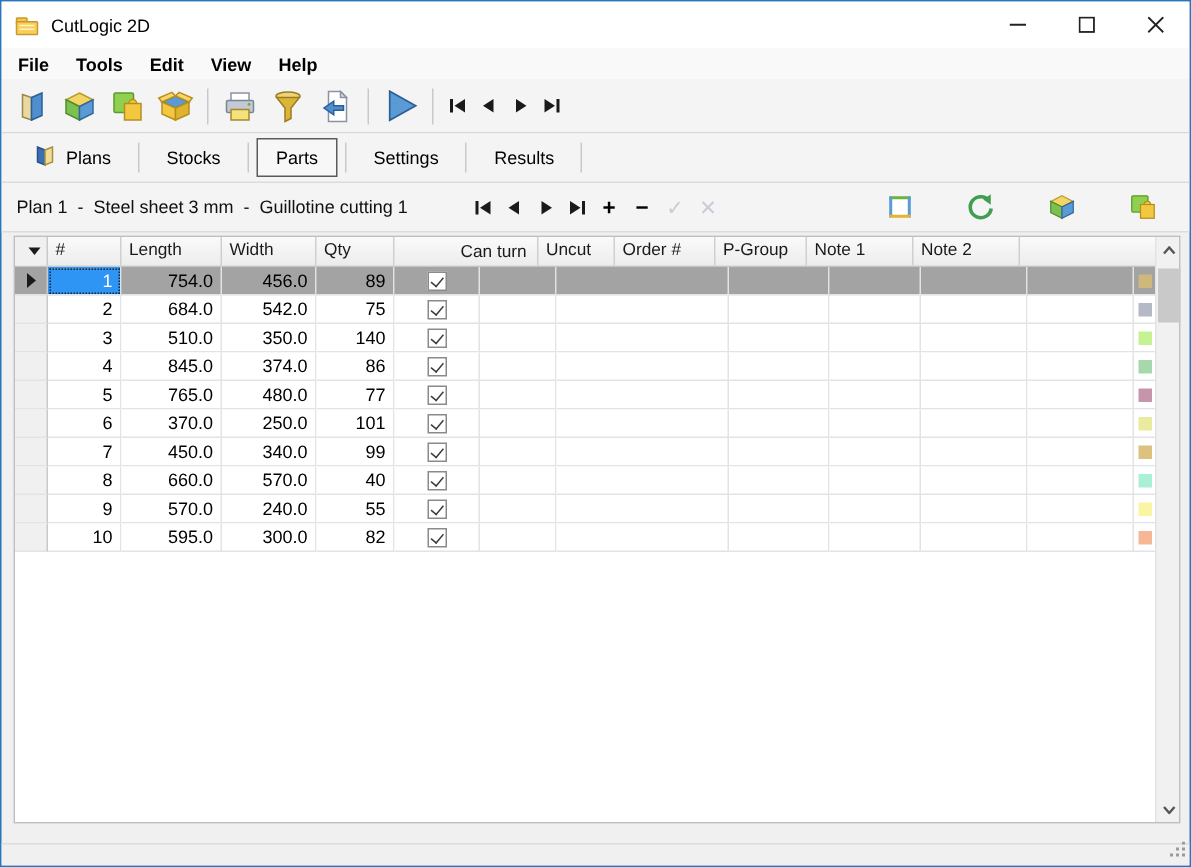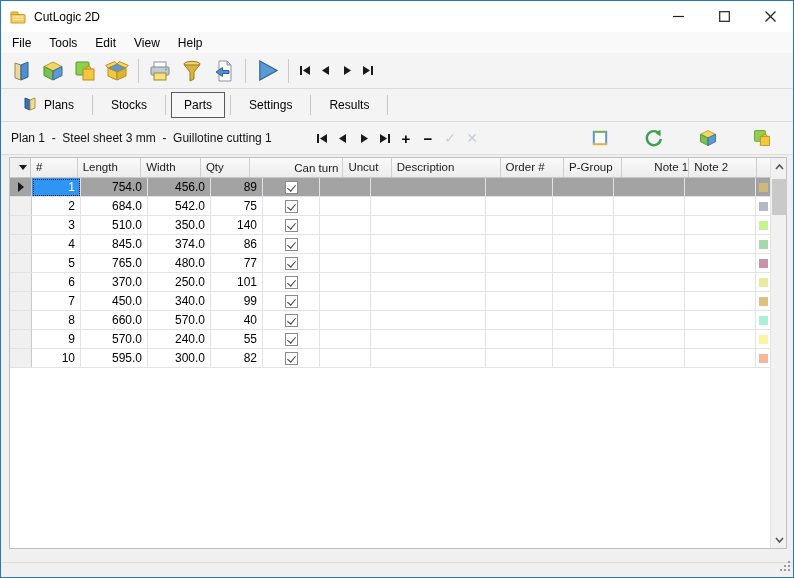--- a/index.html
+++ b/index.html
@@ -10,21 +10,21 @@
     font-family:"Liberation Sans", sans-serif; font-size:12px; color:#000;
     overflow:hidden;
   }
   
   .titlebar { height:31px; background:#ffffff; display:flex; align-items:center; }
   .titlebar .app-ico { margin-left:9px; display:flex; }
   .titlebar .title { margin-left:8px; font-size:12px; }
   .win-btns { margin-left:auto; display:flex; height:100%; }
   .win-btn { width:46px; height:100%; display:flex; align-items:center; justify-content:center; }
   
-  .menubar { height:21px; background:#f9f9f9; display:flex; align-items:center; padding-left:2px; }
+  .menubar { height:21px; background:#f9f9f9; display:flex; align-items:center; padding-left:2px;font-weight:bold; }
   .menu-item { padding:2px 9px; }
   
   .toolbar { height:36px; background:#f4f4f4; border-bottom:1px solid #d9d9d9; display:flex; align-items:center; padding-left:4px; }
   .tbtn { width:30px; height:30px; display:flex; align-items:center; justify-content:center; margin:0 1px; }
   .tsep { width:1px; height:24px; background:#c9c9c9; margin:0 5px; }
   .navbtn { width:21px; height:21px; display:flex; align-items:center; justify-content:center; }
   
   .tabbar { height:32px; background:#f4f4f4; display:flex; align-items:center; padding-left:8px;text-align:right; }
   .tab { display:flex; align-items:center; gap:6px; padding:5px 12px; border:1px solid transparent; }
   .tab.active { border:1px solid #5a5a5a; background:#f7f7f7; }
@@ -41,21 +41,21 @@
   .grid-main { width:760px; }
   .ghead { display:flex; height:20px; background:linear-gradient(#fafafa,#ececec); border-bottom:1px solid #c6c6c6; }
   .hc { border-right:1px solid #cfcfcf; padding:3px 0 0 5px; font-size:11.5px; color:#1a1a1a; overflow:hidden; white-space:nowrap; }
   .row { display:flex; height:19px; }
   .cell { border-right:1px solid #e0e3e8; border-bottom:1px solid #e0e3e8; padding-top:2px; overflow:hidden; white-space:nowrap; background:#fff; font-size:12px; }
   .num { text-align:right; padding-right:5px; }
   .c-sel { width:22px; background:#f0f0f0; border-right:1px solid #c9c9c9; display:flex; align-items:center; justify-content:center; padding-top:0; }
   .c-num { width:49px; } .c-len { width:67px; } .c-wid { width:63px; } .c-qty { width:52px; }
   .c-turn { width:57px; display:flex; align-items:center; justify-content:center; padding-top:0; }
   .c-uncut { width:51px; } .c-desc { width:115px; } .c-order { width:67px; } .c-pg { width:61px; }
-  .c-n1 { width:71px;text-align:right; } .c-n2 { width:71px; }
+  .c-n1 { width:71px; } .c-n2 { width:71px; }
   .c-color { width:14px; border-right:none; display:flex; align-items:center; justify-content:center; padding-top:0; }
   .row.selected .cell { background:#a3a3a3; }
   .row.selected .c-num { background:#2e95f5; color:#fff; outline:1px dotted #222; outline-offset:-2px; }
   .sel-arrow { display:none; width:0; height:0; border-left:6px solid #1a1a1a; border-top:5px solid transparent; border-bottom:5px solid transparent; }
   .row.selected .sel-arrow { display:block; }
   .cb { width:13px; height:13px; border:1px solid #8a8a8a; background:#fff; position:relative; display:inline-block; }
   .cb::after { content:""; position:absolute; left:3px; top:1px; width:4px; height:7px; border-right:1.8px solid #3c3c3c; border-bottom:1.8px solid #3c3c3c; transform:rotate(40deg); }
   .chip { width:9px; height:9px; display:inline-block; }
   .filter-tri { width:0; height:0; border-left:4px solid transparent; border-right:4px solid transparent; border-top:5px solid #1a1a1a; margin:auto; }
   
@@ -334,21 +334,20 @@
       <div class="ghead">
         <div class="hc c-sel">
             <span class="filter-tri"></span>
           </div>
         <div class="hc c-num">#</div>
         <div class="hc c-len">Length</div>
         <div class="hc c-wid">Width</div>
         <div class="hc c-qty">Qty</div>
         <div class="hc c-turn" style="justify-content:flex-start;padding-left:5px;margin-left:39px;">Can turn</div>
         <div class="hc c-uncut">Uncut</div>
-        <div class="hc c-desc">Description</div>
         <div class="hc c-order">Order #</div>
         <div class="hc c-pg">P-Group</div>
         <div class="hc c-n1">Note 1</div>
         <div class="hc c-n2">Note 2</div>
         <div class="hc c-color"></div>
       </div>
       <div>
           <div class="row selected">
     <div class="cell c-sel">
               <span class="sel-arrow"></span>

